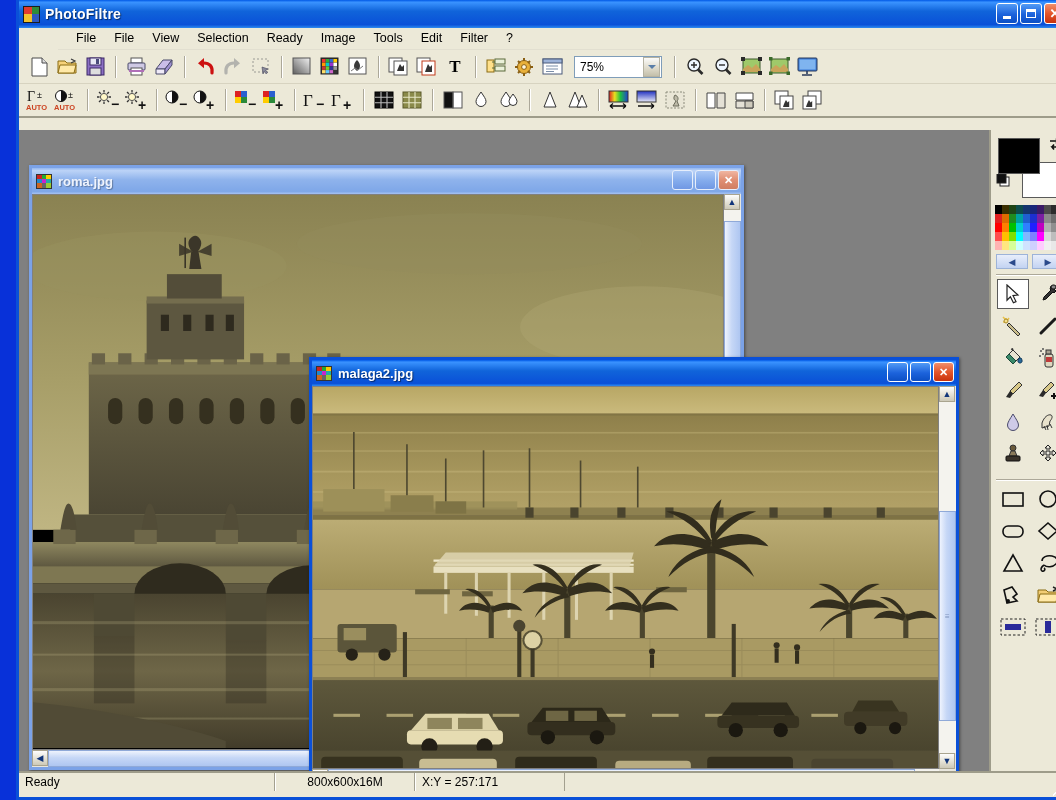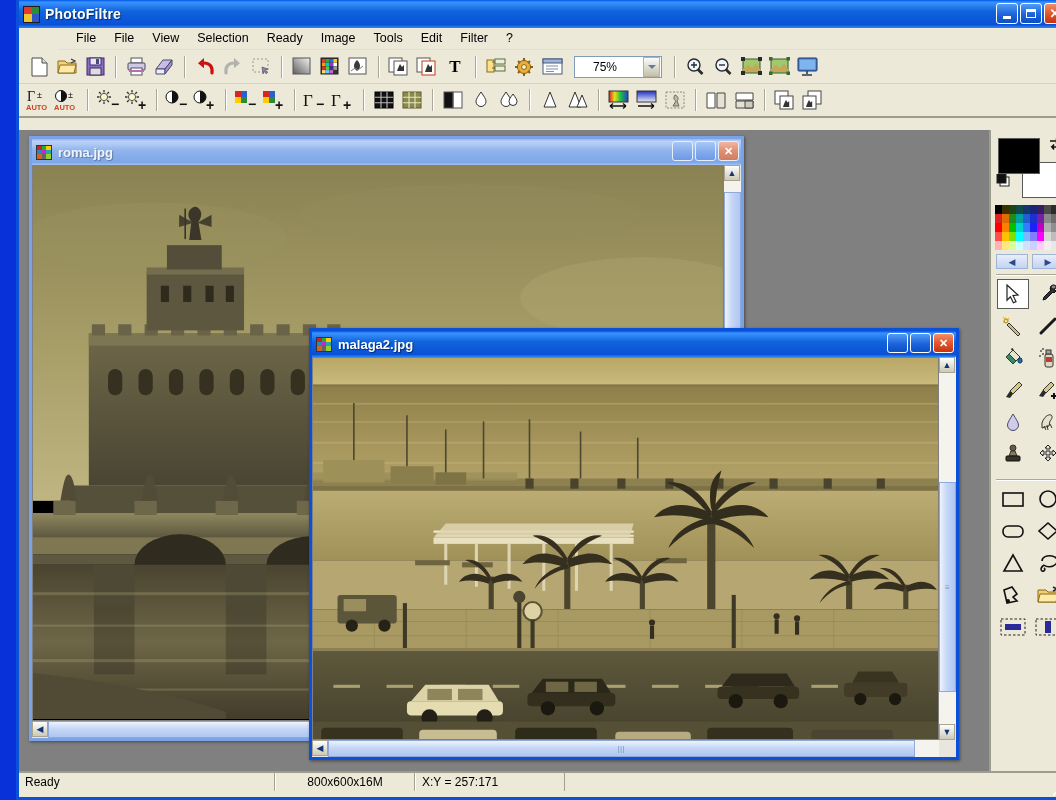--- a/index.html
+++ b/index.html
@@ -95,21 +95,21 @@
 
   
   .zoom-combo {
     width: 88px; height: 22px;
     border: 1px solid #7f9db9;
     background: #fff;
     display: flex; align-items: center;
     margin-left: 8px;
     position: relative;
   }
-  .zoom-combo .val { padding-left: 18px; font-size: 12px; color: #000; flex: 1; }
+  .zoom-combo .val { padding-left: 5px; font-size: 12px; color: #000; flex: 1; }
   .zoom-combo .arrowbox {
     width: 17px; height: 20px; margin: 0 1px 0 0;
     background: linear-gradient(to bottom, #fbfbfa, #dcd8c8 60%, #c3bfab);
     border: 1px solid #b5b2a2;
     display: flex; align-items: center; justify-content: center;
   }
   .zoom-combo .arrowbox::after {
     content: ""; width: 0; height: 0;
     border-left: 4px solid transparent; border-right: 4px solid transparent;
     border-top: 4px solid #5a7ea8;
@@ -182,21 +182,21 @@
     border: 1px solid transparent; cursor: default;
   }
   .ptool.active { border: 1px solid #5a5a5a; background: #fff; }
 
   
   .mdi {
     position: absolute;
     background: #d4d0c8;
     border: 3px solid #0a50d8;
     box-shadow: 1px 1px 3px rgba(0,0,0,.45);
-    display: flex; flex-direction: column;
+    display: flex; flex-direction: column; margin-top: 29px;
   }
   .mdi.inactive { border-color: #7ba2e7; }
   .mdi-title {
     height: 26px;
     background: linear-gradient(to bottom, #0058e6 0%, #3a93ff 8%, #1064da 42%, #0a50d8 90%, #2e8bf0 100%);
     display: flex; align-items: center;
     padding-left: 4px; position: relative;
     flex: none;
   }
   .mdi.inactive .mdi-title {

